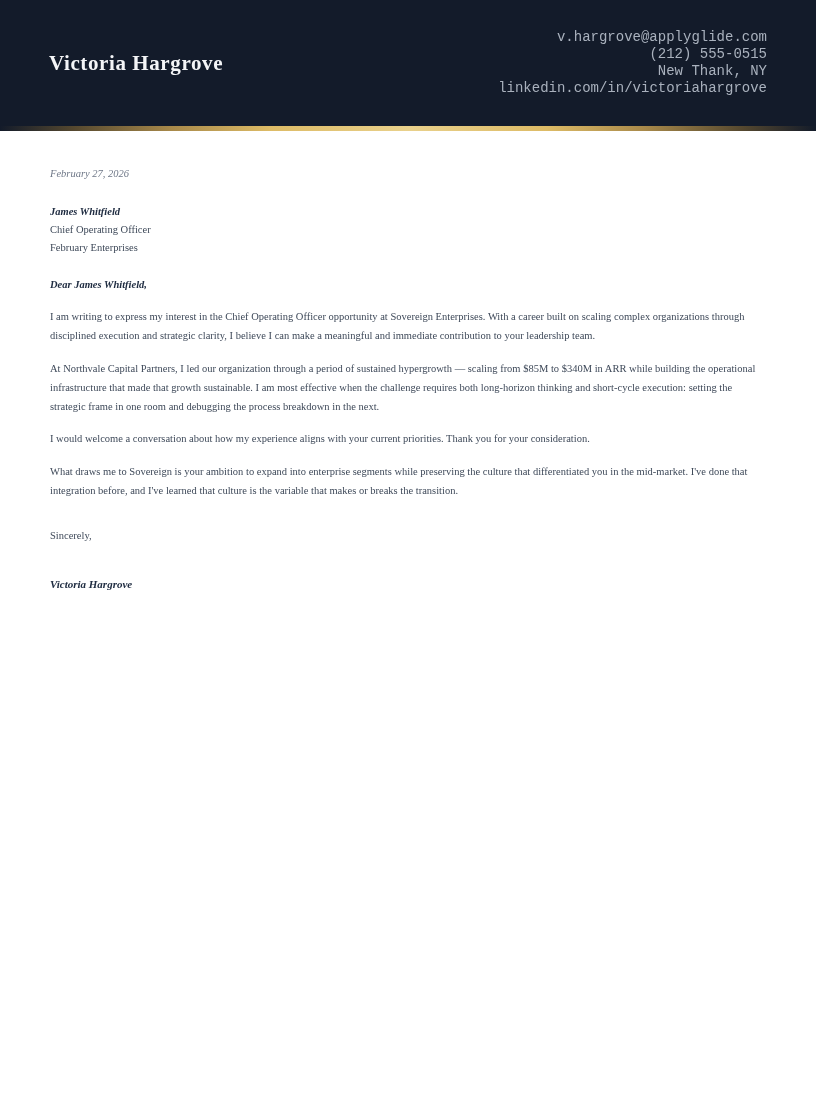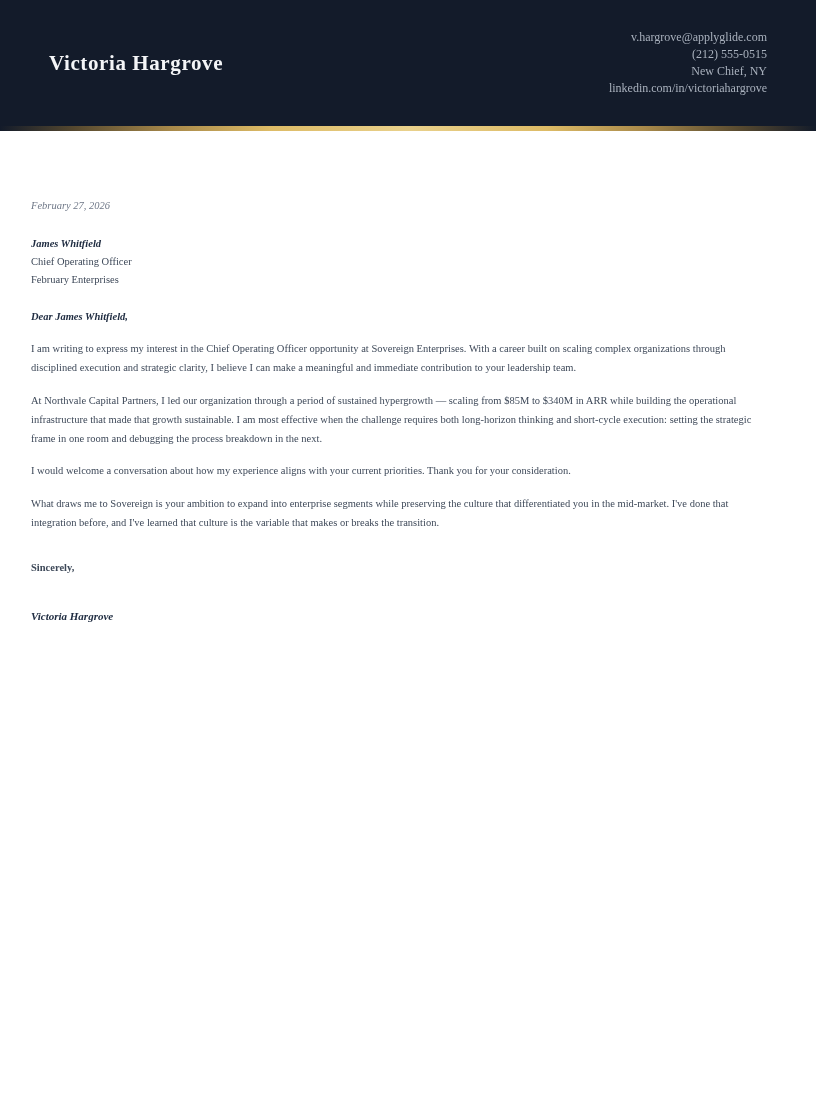--- a/index.html
+++ b/index.html
@@ -24,69 +24,69 @@
   }
   .applicant-name {
     color: #f4f5f7;
     font-size: 21px;
     font-weight: bold;
     letter-spacing: 0.6px;
   }
   .contact {
     text-align: right;
     color: var(--contact-text, #a9b1bd);
-    font-size: 12px;
+    font-size: 14px;
     line-height: 17px;
+    font-family: Liberation Mono, monospace;
   }
   .gold-divider {
     height: 5px;
     background: linear-gradient(90deg,
       var(--header-bg, #131b2a) 0%,
       #55482f 9%,
       #a8894a 21%,
       var(--accent-gold, #ddbb66) 33%,
       var(--accent-gold-light, #e9d18c) 50%,
       var(--accent-gold, #ddbb66) 67%,
       #a8894a 79%,
       #55482f 91%,
       var(--header-bg, #131b2a) 100%);
   }
   .content {
-    padding: 33px 49px 0 31px;
+    padding: 33px 49px 0 50px;
     color: var(--body-text, #3e4959);
     font-size: 10.5px;
-    margin-top: 32px;
   }
   .date {
     font-style: italic;
     color: var(--muted-text, #6e7787);
     line-height: 19px;
   }
   .recipient { margin-top: 20px; line-height: 18px; }
   .recipient-name, .salutation, .signature {
     font-weight: bold;
     color: var(--heading-text, #202d42);
     font-style: italic;
   }
   .salutation { margin-top: 18px; line-height: 19px; }
   .para { margin-top: 13px; line-height: 19.3px; }
-  .closing { margin-top: 26px; line-height: 19px; font-weight: bold; }
+  .closing { margin-top: 26px; line-height: 19px; }
   .signature { margin-top: 30px; font-size: 11px; line-height: 19px; }
 </style>
 </head>
 <body>
 
 <div class="page">
 
   <header class="header">
     <h1 class="applicant-name">Victoria Hargrove</h1>
     <div class="contact">
       <div>v.hargrove@applyglide.com</div>
       <div>(212) 555-0515</div>
-      <div>New Chief, NY</div>
+      <div>New Thank, NY</div>
       <div>linkedin.com/in/victoriahargrove</div>
     </div>
   </header>
 
   <div class="gold-divider"></div>
 
   <main class="content">
     <p class="date">February 27, 2026</p>
 
     <div class="recipient">

